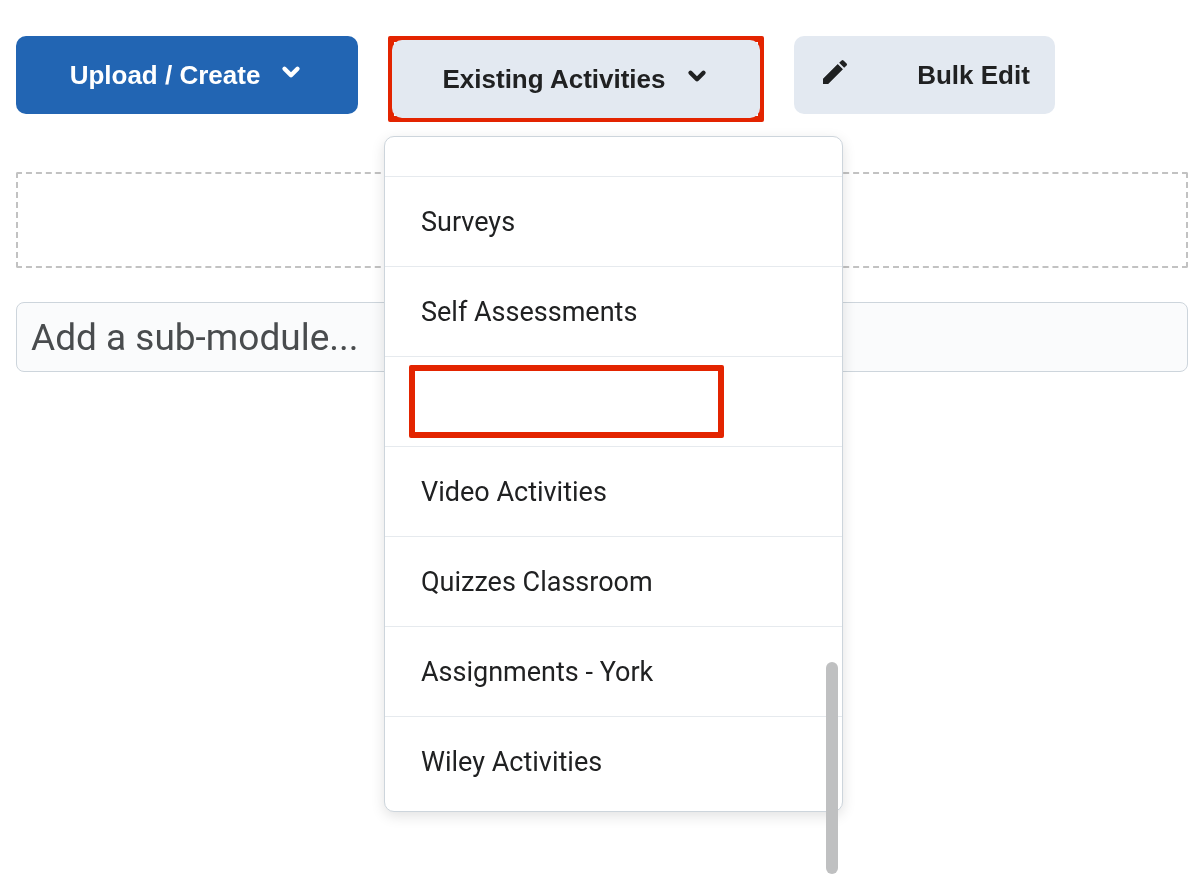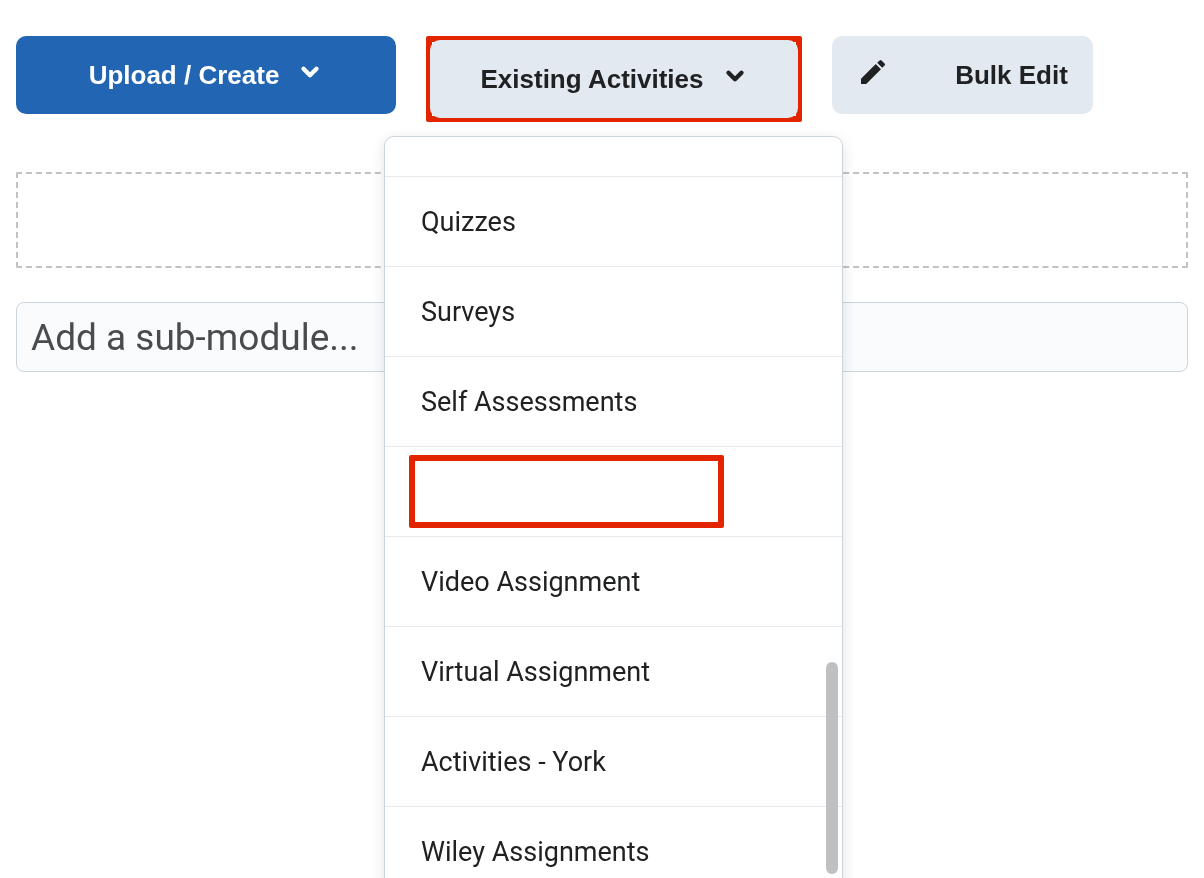--- a/index.html
+++ b/index.html
@@ -29,21 +29,21 @@
     font-size: 26px;
     font-weight: 700;
     cursor: pointer;
     border: 2px solid transparent;
     padding: 0 26px;
     white-space: nowrap;
   }
   .btn-primary {
     background: #2265b3;
     color: #ffffff;
-    width: 380px;
+    width: 342px;
   }
   .btn-secondary {
     background: #e3e9f1;
     color: #202122;
     width: 368px;
   }
   .btn-bulk {
     background: #e3e9f1;
     color: #202122;
     width: 261px;
@@ -196,38 +196,35 @@
 </div>
 
 <div class="submodule-wrap">
   <input type="text" class="submodule" placeholder="Add a sub-module..." style="">
 </div>
 
 <div class="dropdown">
   <div class="dropdown-topgap"></div>
   <div class="dropdown-list">
     <div class="dropdown-item">
-      <span>Quizzes</span>
-    </div>
-    <div class="dropdown-item">
       <span>Surveys</span>
     </div>
     <div class="dropdown-item">
       <span>Self Assessments</span>
     </div>
     <div class="dropdown-item">
       <div class="item-highlight"></div>
     </div>
     <div class="dropdown-item">
-      <span>Video Assignment</span>
-    </div>
-    <div class="dropdown-item">
-      <span>Virtual Assignment</span>
-    </div>
-    <div class="dropdown-item">
-      <span>Activities - York</span>
+      <span>Video Activities</span>
+    </div>
+    <div class="dropdown-item">
+      <span>Quizzes Classroom</span>
+    </div>
+    <div class="dropdown-item">
+      <span>Assignments - York</span>
     </div>
     <div class="dropdown-item" style="border-bottom:none;">
-      <span>Wiley Assignments</span>
+      <span>Wiley Activities</span>
     </div>
   </div>
   <div class="dropdown-scrollbar"></div>
 </div>
 
 </body></html>

